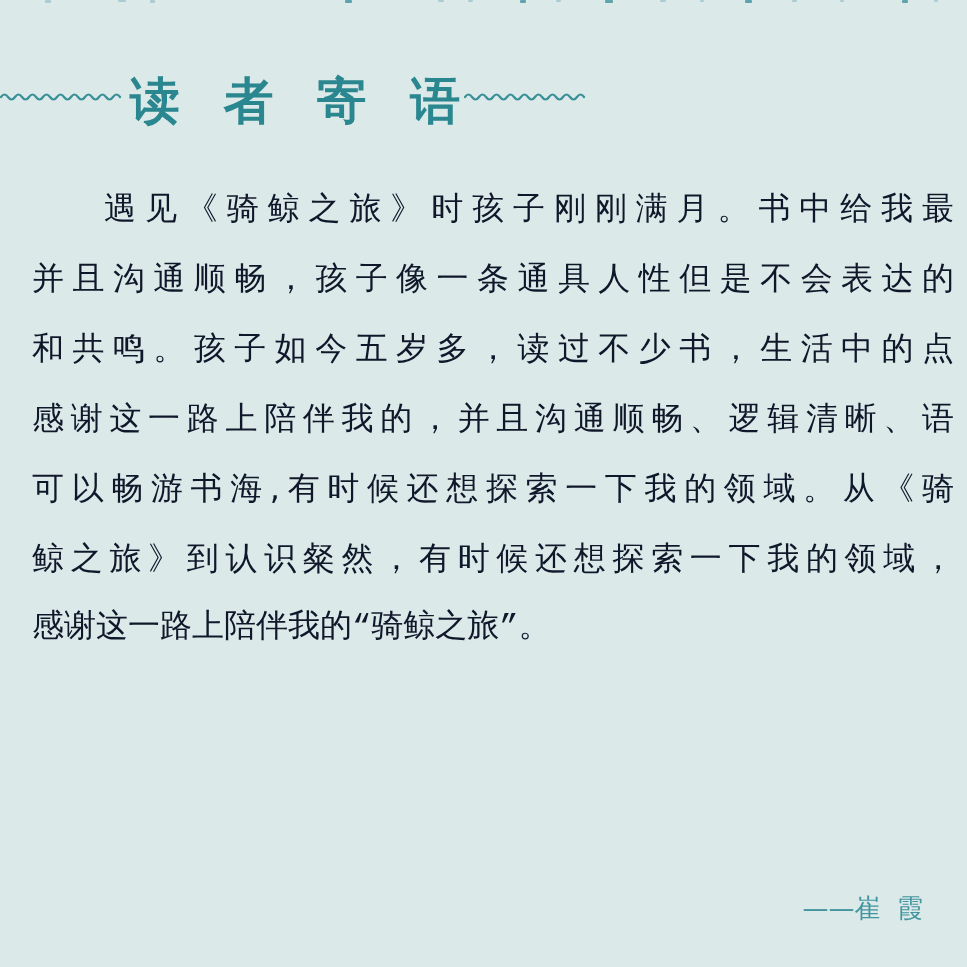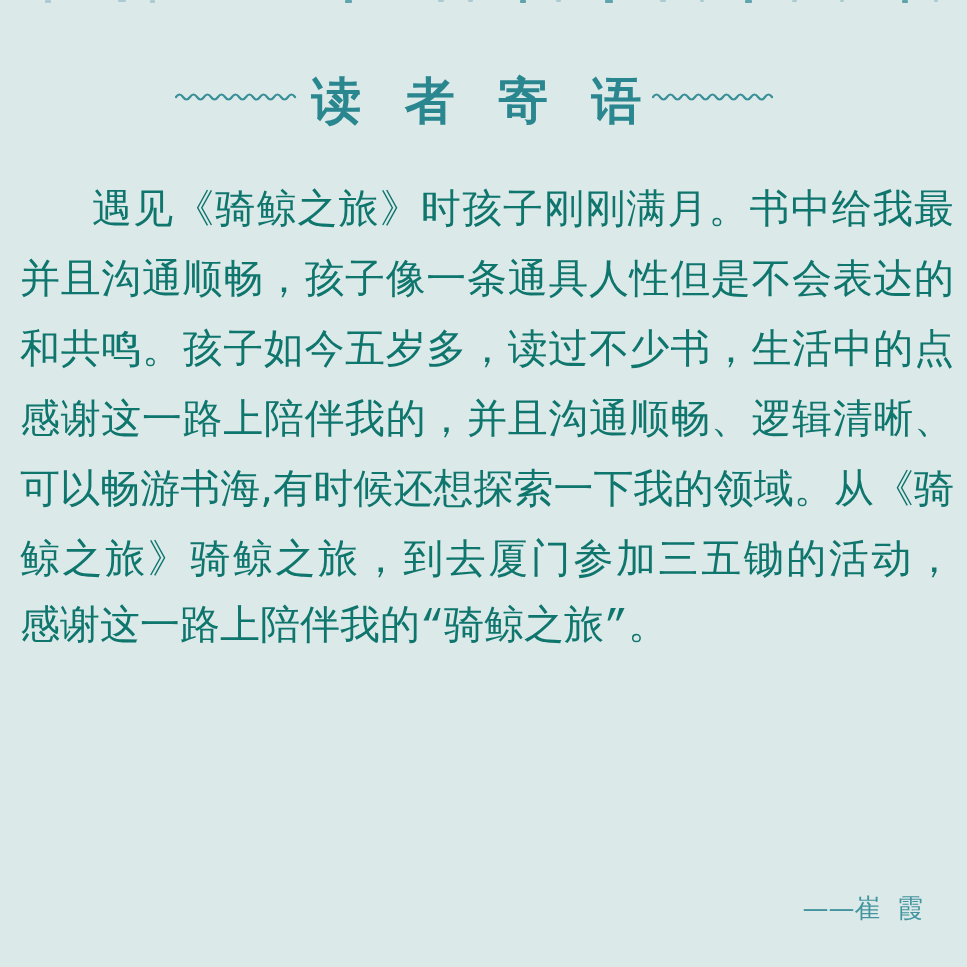--- a/index.html
+++ b/index.html
@@ -18,42 +18,41 @@
   .remnants span { position: absolute; top: 0; border-radius: 1px; }
   .sp-l { background: #a9cbd1; }
   .sp-d { background: #5fa3ac; }
 
   .header {
     position: absolute;
     top: 68px; left: 0; right: 14px;
     height: 66px;
     display: flex;
     align-items: center;
-    justify-content: center;
-    gap: 10px;
+    gap: 4px;
   }
   .wave { margin-top: -10px; }
   .wave svg { display: block; }
   .page-title {
     font-size: 50px;
     font-weight: 900;
     color: #2b878f;
     letter-spacing: 13px;
     margin-right: -13px;
     white-space: nowrap;
   }
 
   .paragraph {
     position: absolute;
     top: 173px;
-    left: 20px;
+    left: 32px;
     right: 13px;
-    font-size: 40px;
+    font-size: 32px;
     line-height: 70px;
-    color: #0f766e;
+    color: #0f172a;
   }
   .line {
     text-align: justify;
     text-align-last: justify;
     height: 70px;
     overflow: hidden;
   }
   .line.first { text-indent: 72px; }
   .line.last  { text-align-last: left; font-family: Liberation Mono, monospace; }
 
@@ -106,19 +105,19 @@
       </svg>
     </span>
   </div>
 
   <div class="paragraph">
     <div class="line first">遇见《骑鲸之旅》时孩子刚刚满月。书中给我最</div>
     <div class="line">并且沟通顺畅，孩子像一条通具人性但是不会表达的</div>
     <div class="line">和共鸣。孩子如今五岁多，读过不少书，生活中的点</div>
     <div class="line">感谢这一路上陪伴我的，并且沟通顺畅、逻辑清晰、语</div>
     <div class="line">可以畅游书海,有时候还想探索一下我的领域。从《骑</div>
-    <div class="line">鲸之旅》骑鲸之旅，到去厦门参加三五锄的活动，</div>
+    <div class="line">鲸之旅》到认识粲然，有时候还想探索一下我的领域，</div>
     <div class="line last">感谢这一路上陪伴我的“骑鲸之旅”。</div>
   </div>
 
   <div class="signature">——崔  霞</div>
 
 </div>
 
 </body></html>

